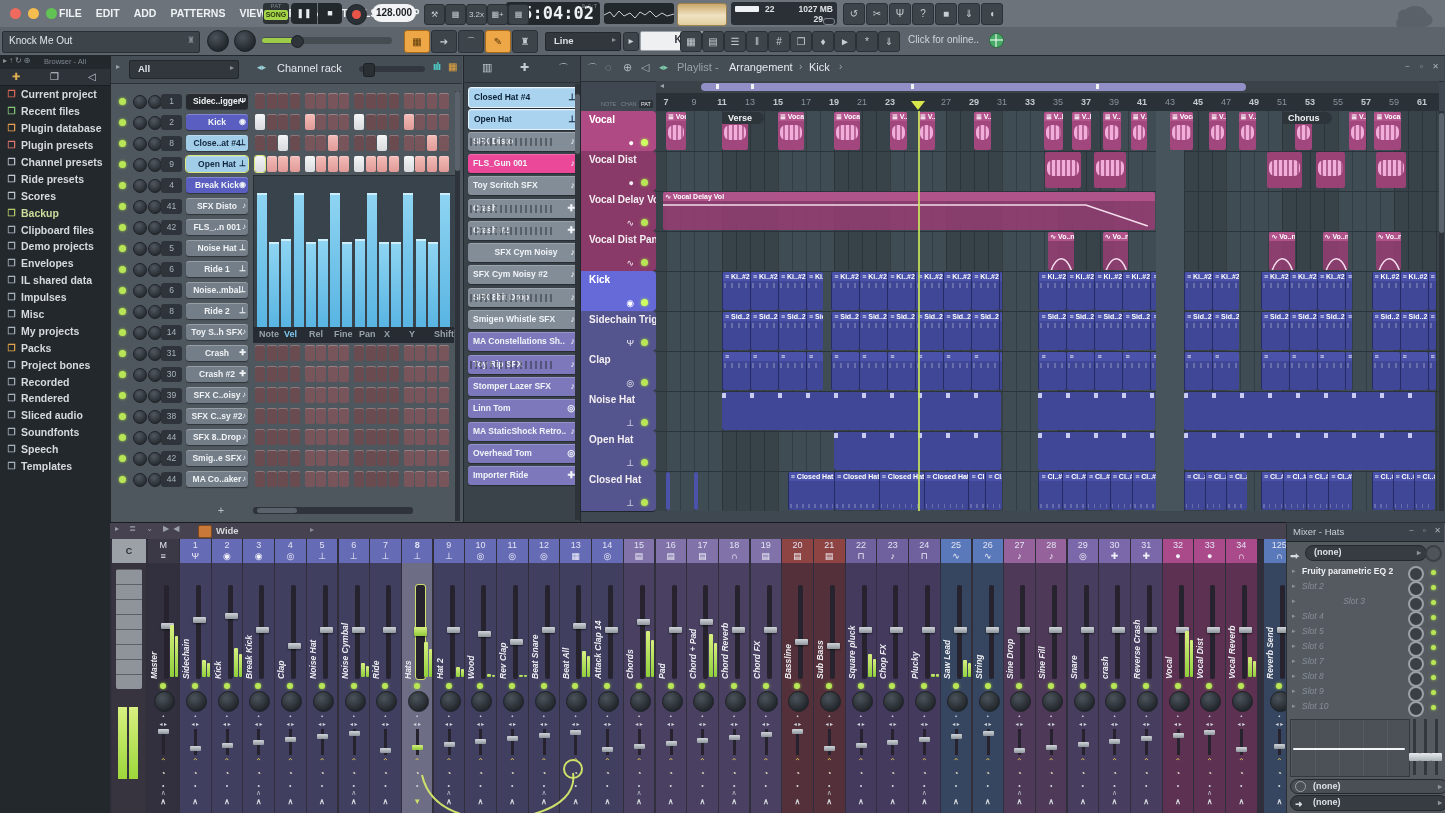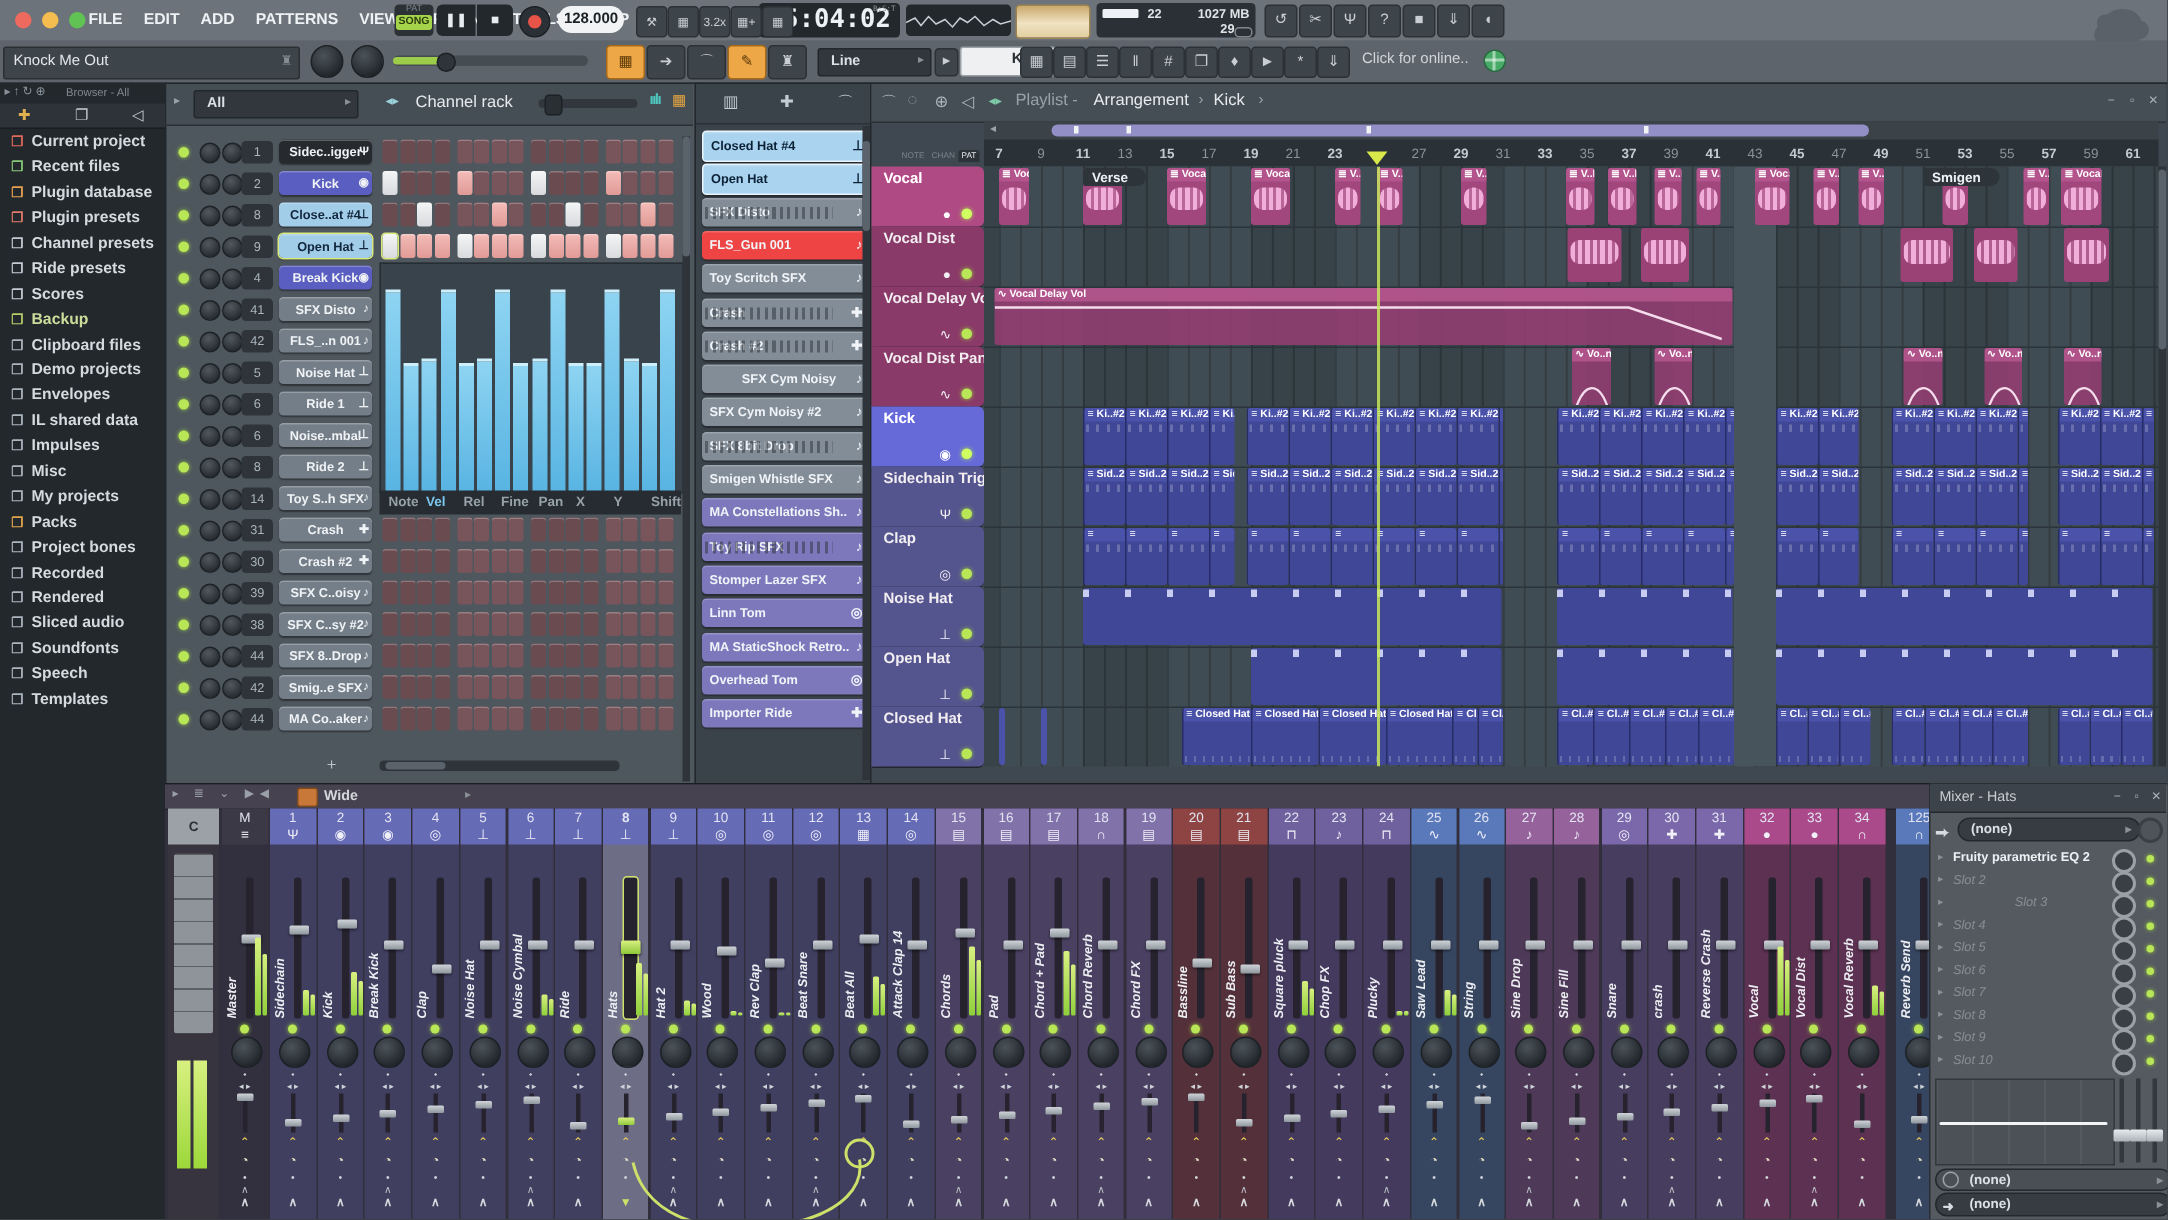--- a/index.html
+++ b/index.html
@@ -683,21 +683,21 @@
   <div id="picker" class="a">
     <div id="ptabs" class="a" style="left:0;top:0;width:117px;height:26px;border-bottom:1px solid #2b3136;">
         <span style="position: absolute; left: 18px; top: 5px; font-size: 11px; color: rgb(196, 204, 211);">▥</span>
         <span style="position: absolute; left: 56px; top: 5px; font-size: 11px; color: rgb(196, 204, 211);">✚</span>
         <span style="position: absolute; left: 94px; top: 5px; font-size: 11px; color: rgb(196, 204, 211);">⌒</span>
       </div>
     <div id="plist">
         <div class="pitem" style="top: 31px; background: rgb(169, 211, 238); color: rgb(12, 32, 54); border: 1px solid rgb(232, 244, 252);"><span>Closed Hat #4</span><span class="pico" style="font-size: 9px;">⊥</span></div>
         <div class="pitem" style="top: 53.3px; background: rgb(169, 211, 238); color: rgb(12, 32, 54); border: 1px solid rgb(232, 244, 252);"><span>Open Hat</span><span class="pico" style="font-size: 9px;">⊥</span></div>
         <div class="pitem" style="top: 75.6px; background: rgb(131, 141, 152); color: rgb(240, 244, 248);"><span>SFX Disto</span><div style="position: absolute; left: 2px; top: 6px; width: 85px; height: 8px; opacity: 0.5; background: repeating-linear-gradient(90deg, rgb(42, 48, 56) 0px, rgb(42, 48, 56) 2px, transparent 2px, transparent 5px);"></div><span class="pico" style="font-size: 9px;">♪</span></div>
-        <div class="pitem" style="top: 97.9px; background: #ef4444; color: rgb(240, 244, 248);"><span>FLS_Gun 001</span><span class="pico" style="font-size: 9px;">♪</span></div>
+        <div class="pitem" style="top: 97.9px; background: #ec4899; color: rgb(240, 244, 248);"><span>FLS_Gun 001</span><span class="pico" style="font-size: 9px;">♪</span></div>
         <div class="pitem" style="top: 120.2px; background: rgb(131, 141, 152); color: rgb(240, 244, 248);"><span>Toy Scritch SFX</span><span class="pico" style="font-size: 9px;">♪</span></div>
         <div class="pitem" style="top: 142.5px; background: rgb(131, 141, 152); color: rgb(240, 244, 248);"><span>Crash</span><div style="position: absolute; left: 2px; top: 6px; width: 85px; height: 8px; opacity: 0.5; background: repeating-linear-gradient(90deg, rgb(42, 48, 56) 0px, rgb(42, 48, 56) 2px, transparent 2px, transparent 5px);"></div><span class="pico" style="font-size: 9px;">✚</span></div>
         <div class="pitem" style="top: 164.8px; background: rgb(131, 141, 152); color: rgb(240, 244, 248);"><span>Crash #2</span><div style="position: absolute; left: 2px; top: 6px; width: 85px; height: 8px; opacity: 0.5; background: repeating-linear-gradient(90deg, rgb(42, 48, 56) 0px, rgb(42, 48, 56) 2px, transparent 2px, transparent 5px);"></div><span class="pico" style="font-size: 9px;">✚</span></div>
         <div class="pitem" style="top: 187.1px; background: rgb(131, 141, 152); color: rgb(240, 244, 248); text-align: center;"><span>SFX Cym Noisy</span><span class="pico" style="font-size: 9px;">♪</span></div>
         <div class="pitem" style="top: 209.4px; background: rgb(131, 141, 152); color: rgb(240, 244, 248);"><span>SFX Cym Noisy #2</span><span class="pico" style="font-size: 9px;">♪</span></div>
         <div class="pitem" style="top: 231.7px; background: rgb(131, 141, 152); color: rgb(240, 244, 248);"><span>SFX 8bit Drop</span><div style="position: absolute; left: 2px; top: 6px; width: 85px; height: 8px; opacity: 0.5; background: repeating-linear-gradient(90deg, rgb(42, 48, 56) 0px, rgb(42, 48, 56) 2px, transparent 2px, transparent 5px);"></div><span class="pico" style="font-size: 9px;">♪</span></div>
         <div class="pitem" style="top: 254px; background: rgb(131, 141, 152); color: rgb(240, 244, 248);"><span>Smigen Whistle SFX</span><span class="pico" style="font-size: 9px;">♪</span></div>
         <div class="pitem" style="top: 276.3px; background: rgb(125, 120, 188); color: rgb(240, 244, 248);"><span>MA Constellations Sh..</span><span class="pico" style="font-size: 9px;">♪</span></div>
         <div class="pitem" style="top: 298.6px; background: rgb(125, 120, 188); color: rgb(240, 244, 248);"><span>Toy Rip SFX</span><div style="position: absolute; left: 2px; top: 6px; width: 85px; height: 8px; opacity: 0.5; background: repeating-linear-gradient(90deg, rgb(42, 48, 56) 0px, rgb(42, 48, 56) 2px, transparent 2px, transparent 5px);"></div><span class="pico" style="font-size: 9px;">♪</span></div>
         <div class="pitem" style="top: 320.9px; background: rgb(125, 120, 188); color: rgb(240, 244, 248);"><span>Stomper Lazer SFX</span><span class="pico" style="font-size: 9px;">♪</span></div>
@@ -1353,21 +1353,21 @@
         </div>
         <div class="clip" style="left: 736.6px; top: 361px; width: 20px; height: 38px; background: rgb(63, 71, 150); position: absolute; border-left: 1px solid rgb(39, 44, 102);">
           <span class="cliplab" style="background: rgb(74, 82, 170);">≡ Cl..#3</span>
           <div style="position: absolute; left: 1px; bottom: 2px; right: 1px; height: 4px; background: repeating-linear-gradient(90deg, rgba(255, 255, 255, 0.2) 0px, rgba(255, 255, 255, 0.2) 1.5px, transparent 1.5px, transparent 6px);"></div>
         </div>
         <div class="clip" style="left: 757.6px; top: 361px; width: 20px; height: 38px; background: rgb(63, 71, 150); position: absolute; border-left: 1px solid rgb(39, 44, 102);">
           <span class="cliplab" style="background: rgb(74, 82, 170);">≡ Cl..#3</span>
           <div style="position: absolute; left: 1px; bottom: 2px; right: 1px; height: 4px; background: repeating-linear-gradient(90deg, rgba(255, 255, 255, 0.2) 0px, rgba(255, 255, 255, 0.2) 1.5px, transparent 1.5px, transparent 6px);"></div>
         </div>
         <div class="marker" style="left: 66px; top: 1px;">Verse</div>
-        <div class="marker" style="left: 626px; top: 1px;">Smigen</div>
+        <div class="marker" style="left: 626px; top: 1px;">Chorus</div>
         <div style="left: 262px; top: 0px; width: 2px; height: 400px; position: absolute; background: rgba(200, 232, 90, 0.85);"></div>
       </div>
     <div class="a scrl" style="left:858px;top:55px;width:5px;height:400px;">
       <div class="thumb" style="position:absolute;left:0;top:2px;width:5px;height:120px;"></div>
     </div>
   </div>
 
   <div id="mixer" class="a">
     <div class="a" style="left:0;top:0;width:1176px;height:16px;background:#46424f;border-bottom:1px solid #26232e;">
       <span id="mxticons" style="position:absolute;left:5px;top:1px;font-size:8px;color:#9aa0a8;letter-spacing:4px;">▸ ≣ ⌄ ▶◀</span>

